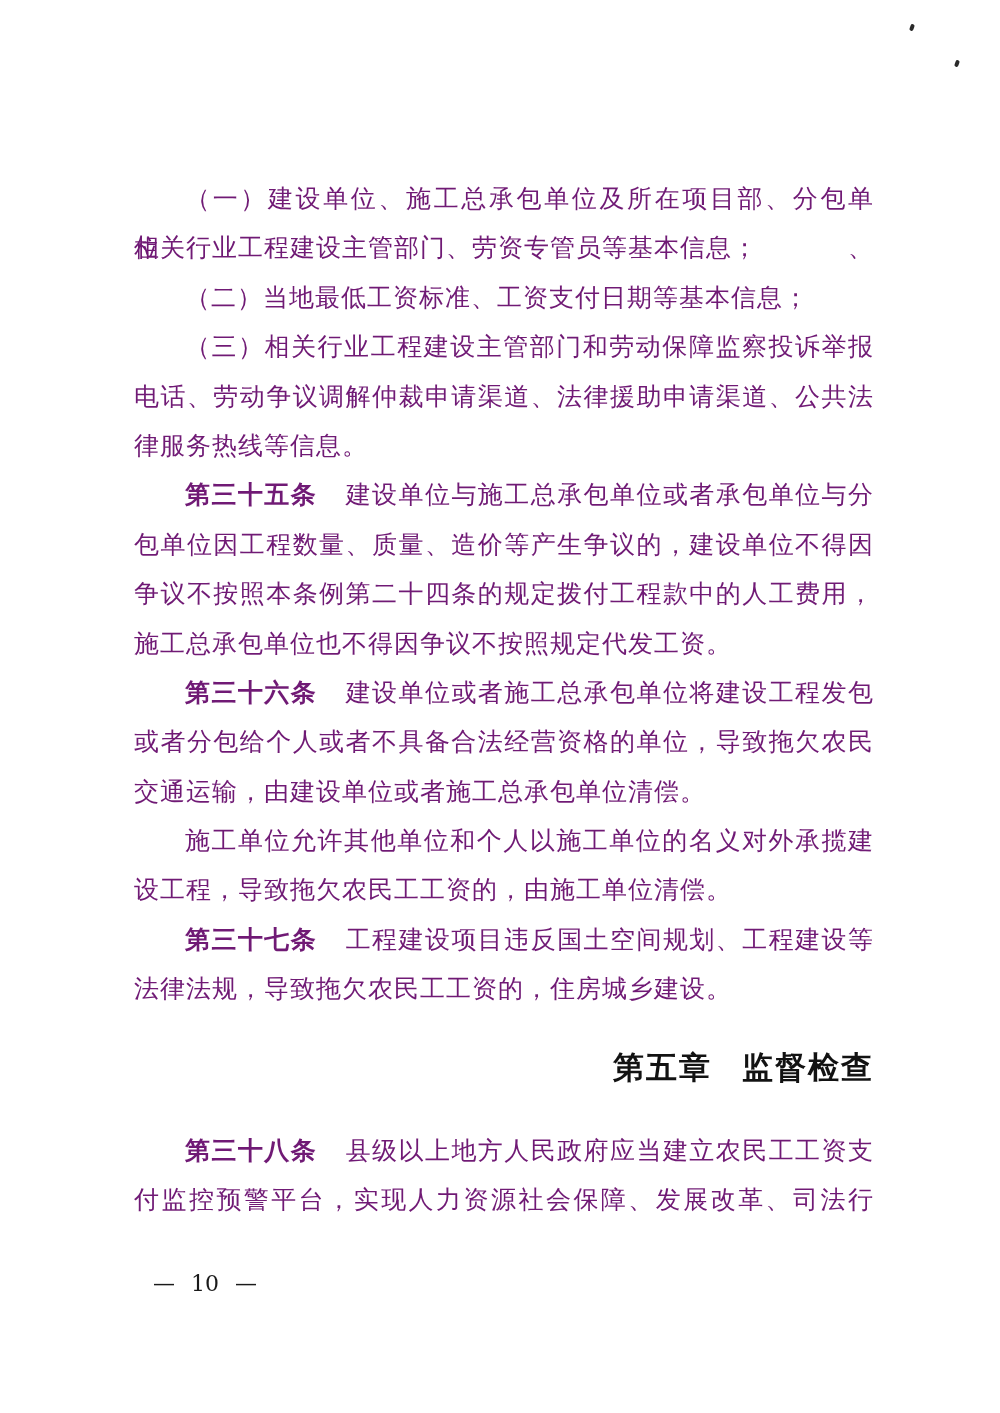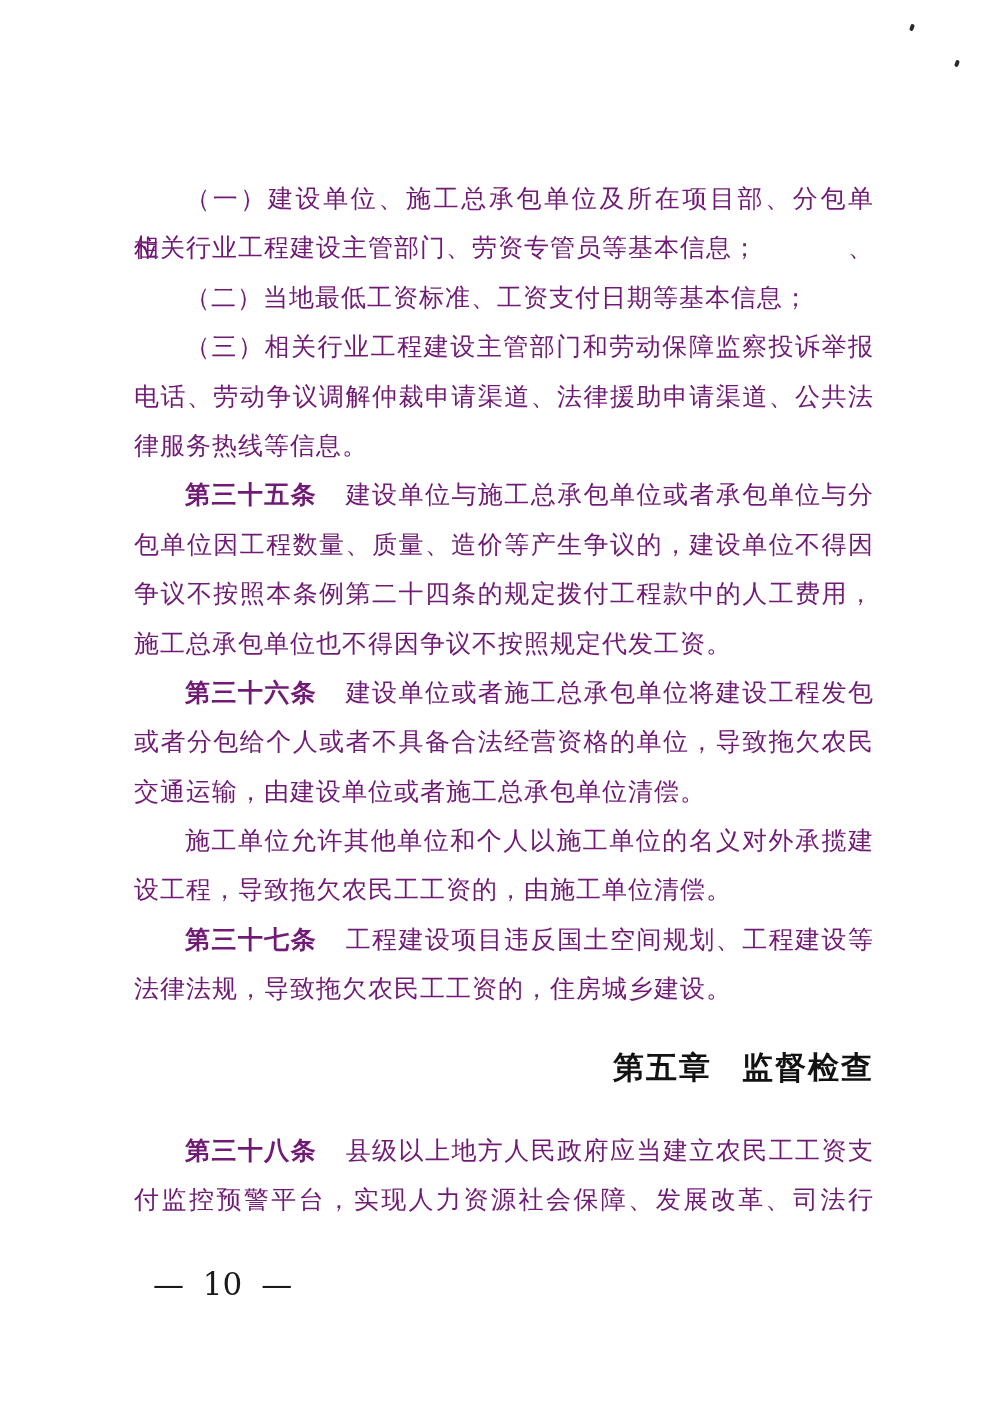--- a/index.html
+++ b/index.html
@@ -60,21 +60,21 @@
     display: inline-block;
     width: 30px;
   }
   .after-heading {
     margin-top: 34px;
   }
   .page-number {
     position: absolute;
     left: 153px;
     top: 1270px;
-    font-size: 31px;
+    font-size: 22px;
     line-height: 28px;
     color: #1a1a1a;
     word-spacing: 9px;
     letter-spacing: 0;
   }
   
   .speck {
     position: absolute;
     width: 4px;
     height: 7px;

